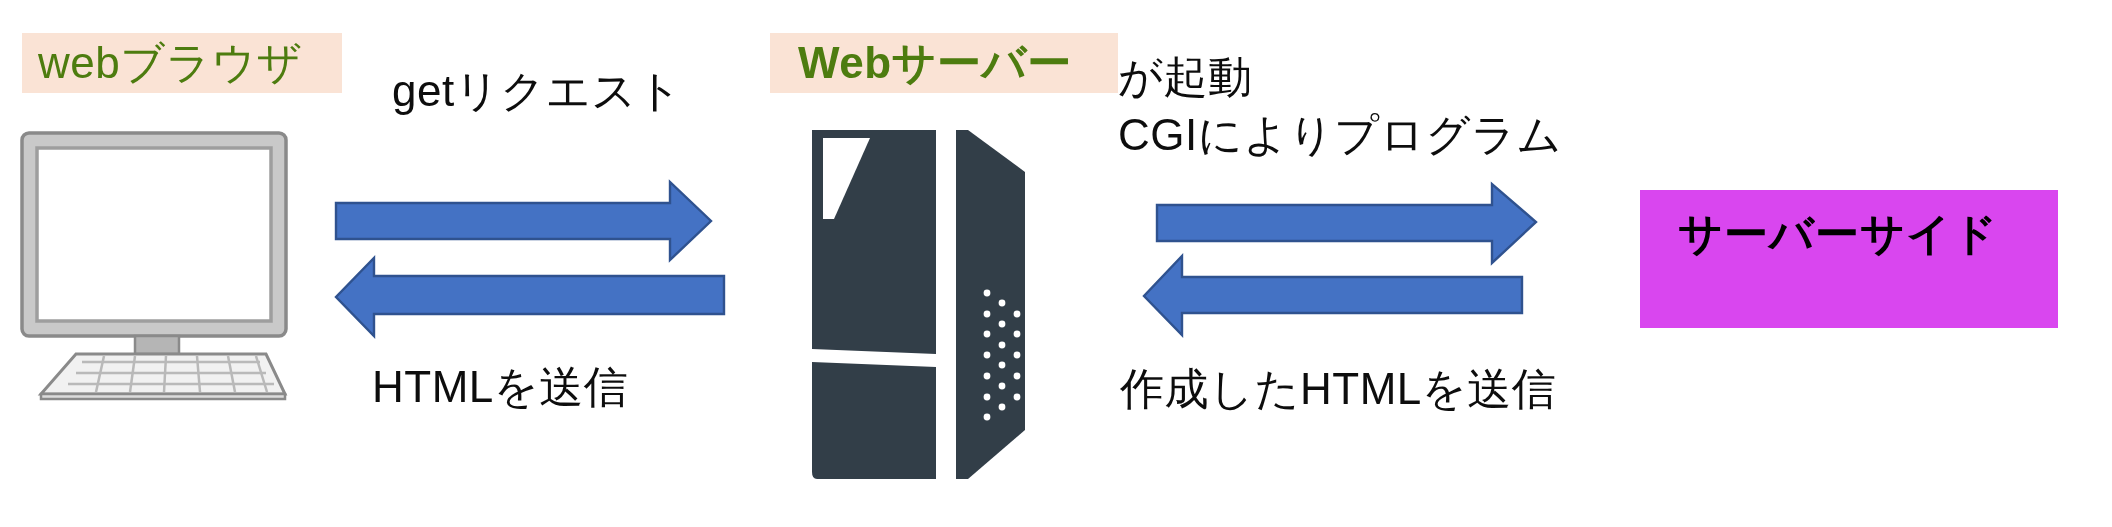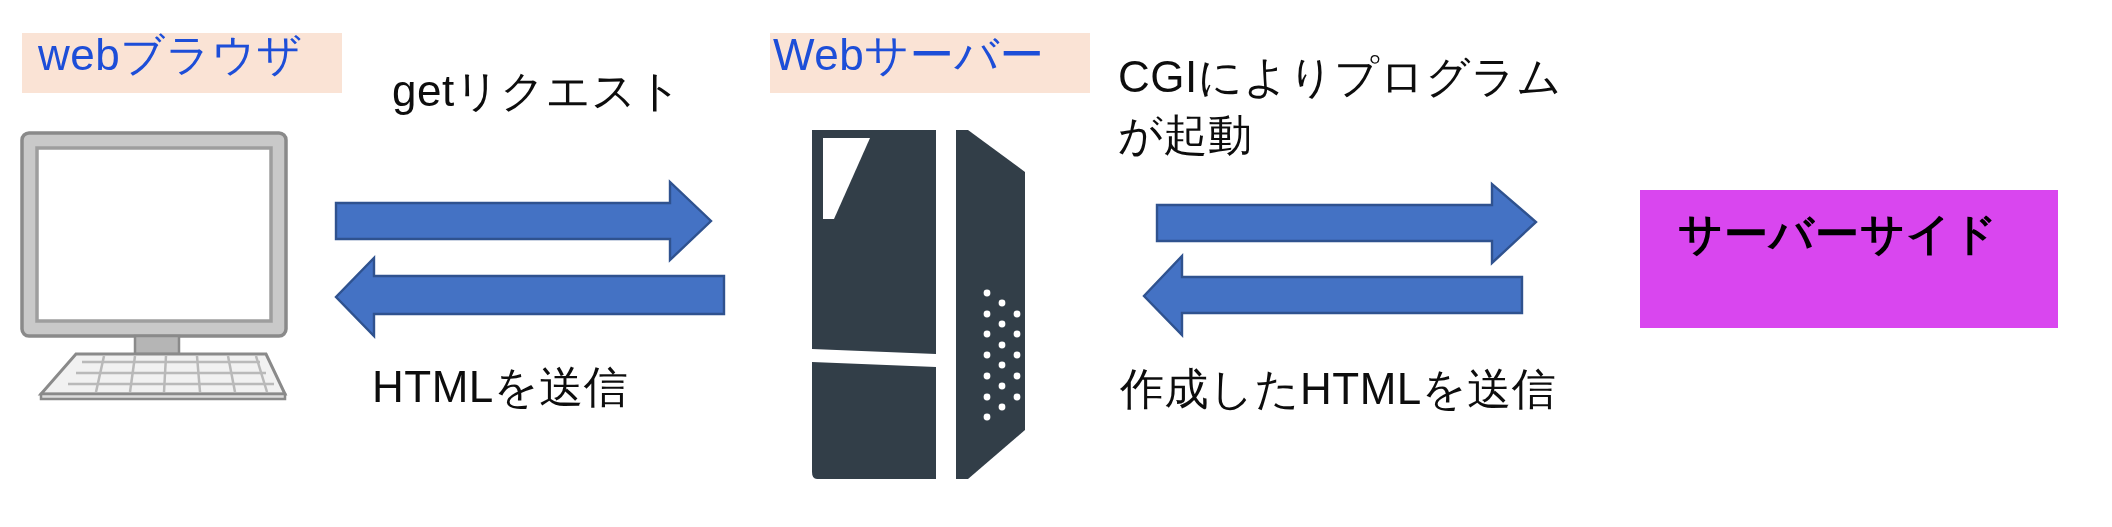--- a/index.html
+++ b/index.html
@@ -16,43 +16,45 @@
     width: 2112px;
     height: 527px;
     background: #ffffff;
     overflow: hidden;
   }
   .abs { position: absolute; }
 
   
   .peach-label {
     background: #FAE3D5;
-    color: #1d4ed8;
+    color: #4d7c0f;
     font-size: 44px;
     line-height: 1.0;
     font-weight: 400;
     white-space: nowrap;
     display: flex;
+    align-items: center;
     letter-spacing: 0.5px;
   }
   #browser-label {
     left: 22px;
     top: 33px;
     width: 320px;
     height: 60px;
     padding-left: 16px;
     box-sizing: border-box;
   }
   #server-label {
     left: 770px;
     top: 33px;
-    width: 320px;
+    width: 348px;
     height: 60px;
-    padding-left: 3px;
+    padding-left: 28px;
     box-sizing: border-box;
+    font-weight: bold;
   }
 
   
   .caption {
     color: #0d0d0d;
     font-size: 44px;
     line-height: 1.32;
     font-weight: 400;
     white-space: pre;
     letter-spacing: 0.5px;
@@ -102,22 +104,22 @@
 
   <div class="abs peach-label" id="server-label">
     <span>Webサーバー</span>
   </div>
 
   <div class="abs caption" id="get-request-label">getリクエスト</div>
 
   <div class="abs caption" id="html-send-label">HTMLを送信</div>
 
   <div class="abs" id="cgi-label">
+    <div class="caption">が起動</div>
     <div class="caption">CGIによりプログラム</div>
-    <div class="caption">が起動</div>
   </div>
 
   <div class="abs caption" id="created-html-label">作成したHTMLを送信</div>
 
   <div class="abs" id="script-box">
     <div class="txt">サーバーサイド</div>
   </div>
 
   <svg class="abs" id="monitor" viewBox="0 0 300 280">
 

